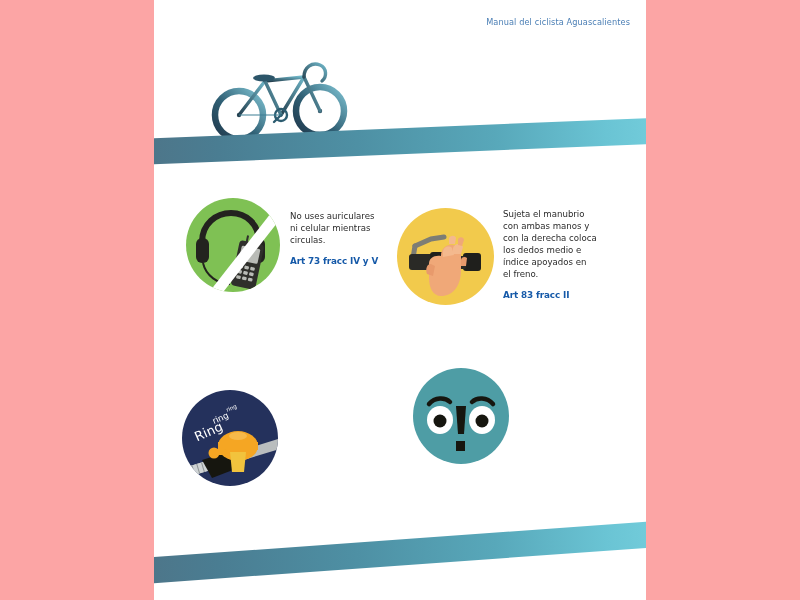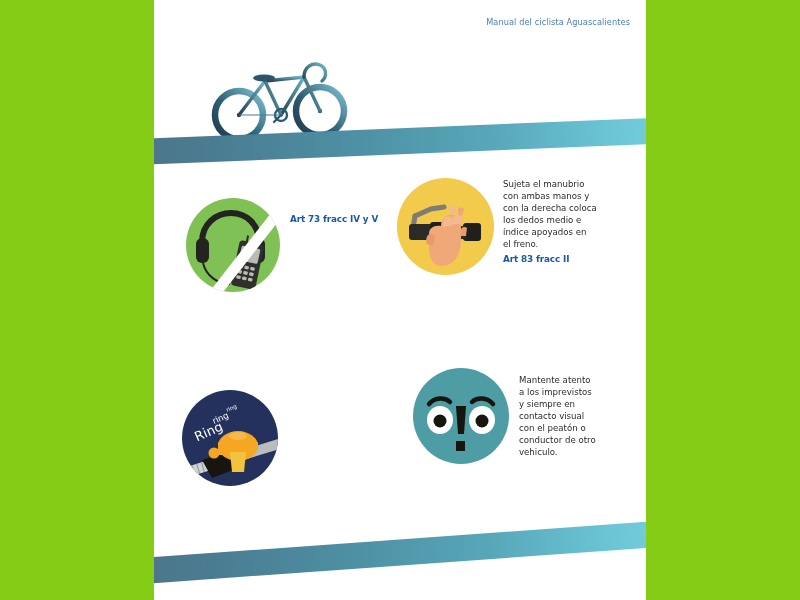--- a/index.html
+++ b/index.html
@@ -12,21 +12,21 @@
   }
   body {
     font-family: "DejaVu Sans", "Liberation Sans", sans-serif;
   }
 
   
   #viewport {
     position: relative;
     width: 800px;
     height: 600px;
-    background: #84cc16;
+    background: #fca5a5;
   }
   #page {
     position: absolute;
     left: 154px;
     top: 0px;
     width: 492px;
     height: 600px;
     background: #ffffff;
     overflow: hidden;
   }
@@ -86,33 +86,33 @@
     line-height: 12.0px;
     color: #2b2b2b;
     font-family: "DejaVu Sans", "Liberation Sans", sans-serif;
   }
   .tip-text p {
     margin: 0;
     white-space: pre-line;
   }
   .tip-ref {
     display: block;
-    margin-top: 3px;
+    margin-top: 9px;
     font-weight: bold;
     color: #1559a8;
     font-size: 8.8px;
     letter-spacing: -.1px;
   }
 
   
   #tip-1 { left: 32px; top: 198px; width: 260px; }
   #tip-1 .tip-text { padding-left: 10px; padding-top: 12px; }
 
   
-  #tip-2 { left: 243px; top: 178px; width: 250px; }
+  #tip-2 { left: 243px; top: 208px; width: 250px; }
   #tip-2 .tip-text { padding-left: 9px; padding-top: 0px; }
 
   
   #tip-3 { left: 28px; top: 390px; width: 262px; }
   #tip-3 .tip-text { padding-left: 10px; padding-top: 16px; }
 
   
   #tip-4 { left: 259px; top: 368px; width: 246px; }
   #tip-4 .tip-text { padding-left: 10px; padding-top: 6px; }
 
@@ -227,20 +227,23 @@
                 <rect x="60" y="79" width="4.5" height="3.4" rx="1"></rect>
                 <rect x="66" y="79" width="4.5" height="3.4" rx="1"></rect>
               </g>
               <rect x="56" y="38" width="2" height="7" fill="#2f2f2b"></rect>
             </g>
           </svg>
           <div class="slash"></div>
         </div>
       </div>
       <div class="tip-text">
+        <p>No uses auriculares
+ni celular mientras
+circulas.</p>
         <span class="tip-ref">Art 73 fracc IV y V</span>
       </div>
     </div>
 
     <div id="tip-2" class="tip">
       <div class="tip-icon">
         <div class="circle c-yellow">
           <svg width="97" height="97" viewBox="0 0 97 97" style="position:absolute;left:0;top:0">
 
             <path d="M18 38 L34 31 L47 29" fill="none" stroke="#7d7d75" stroke-width="5" stroke-linecap="round"></path>
@@ -324,28 +327,18 @@
             <ellipse cx="27" cy="52" rx="13" ry="14" fill="#ffffff"></ellipse>
             <ellipse cx="69" cy="52" rx="13" ry="14" fill="#ffffff"></ellipse>
             <circle cx="27" cy="53" r="6.5" fill="#16160f"></circle>
             <circle cx="69" cy="53" r="6.5" fill="#16160f"></circle>
 
             <path d="M43 38 L53 38 L51 66 L45 66 Z" fill="#16160f"></path>
             <rect x="43" y="73" width="9" height="10" fill="#16160f"></rect>
           </svg>
         </div>
       </div>
-      <div class="tip-text">
-        <p>Mantente atento
-a los imprevistos
-y siempre en
-contacto visual
-con el peatón o
-conductor de otro
-vehiculo.</p>
-        <span class="tip-ref"></span>
-      </div>
     </div>
 
     <div id="band-bottom" class="band"></div>
 
   </div>
 </div>
 
 </body></html>

